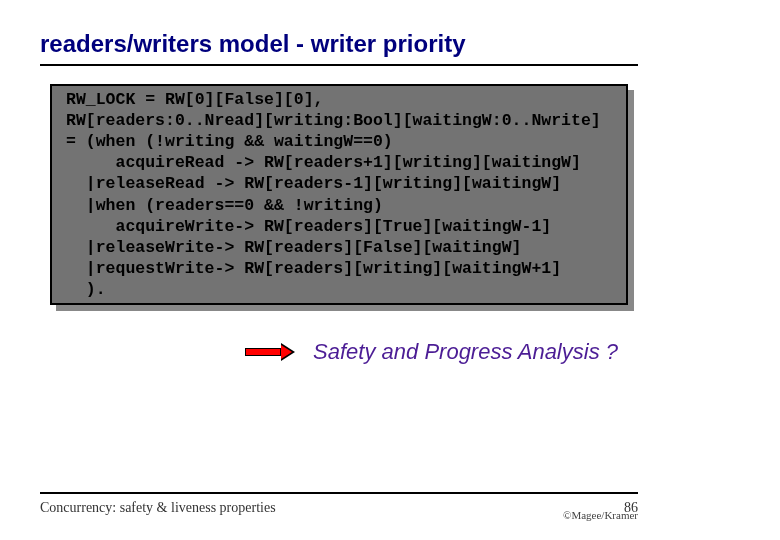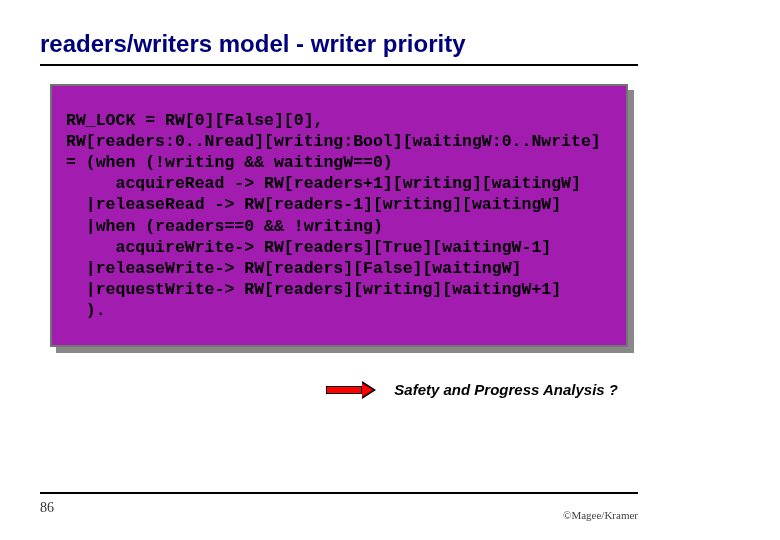--- a/index.html
+++ b/index.html
@@ -13,23 +13,23 @@
     padding-bottom: 6px;
     margin-bottom: 18px;
   }
   .codebox-wrap { position: relative; margin: 0 10px; }
   .shadow {
     position: absolute; top: 6px; left: 6px; right: -6px; bottom: -6px;
     background: #888;
   }
   .codebox {
     position: relative;
-    background: #a21caf;
-    border: 2px solid #737373;
-    padding: 24px 14px;
+    background: #737373;
+    border: 2px solid #000000;
+    padding: 3px 14px;
     font-family: "Courier New", Courier, monospace;
     font-size: 16.5px;
     font-weight: bold;
     line-height: 1.28;
     white-space: pre;
   }
   .callout {
     margin-top: 34px;
     display: flex;
     align-items: center;
@@ -50,23 +50,23 @@
     border-left: 14px solid #000;
   }
   .arrow .head-inner {
     position: absolute; left: 36px; top: 0; width: 0; height: 0;
     border-top: 7px solid transparent;
     border-bottom: 7px solid transparent;
     border-left: 11px solid #ff0000;
   }
   .callout-text {
     font-style: italic;
-    font-weight: bold;
-    font-size: 15px;
-    color: #000000;
+    font-weight: normal;
+    font-size: 22px;
+    color: #4c1d95;
   }
   .footer {
     position: absolute; bottom: 24px; left: 40px; right: 40px;
     border-top: 2px solid #000;
     padding-top: 6px;
     display: flex; justify-content: space-between;
     font-size: 14px;
     font-family: Georgia, "Times New Roman", serif;
     color: #333;
   }
@@ -100,17 +100,18 @@
   <div class="callout">
     <div class="arrow">
       <div class="shaft"></div>
       <div class="head"></div>
       <div class="head-inner"></div>
     </div>
     <div class="callout-text">Safety and Progress Analysis ?</div>
   </div>
 
   <div class="footer">
+    <span>Concurrency: safety &amp; liveness properties</span>
     <span>86</span>
   </div>
   <div class="copyright">©Magee/Kramer</div>
 
 </div>
 
 </body></html>

